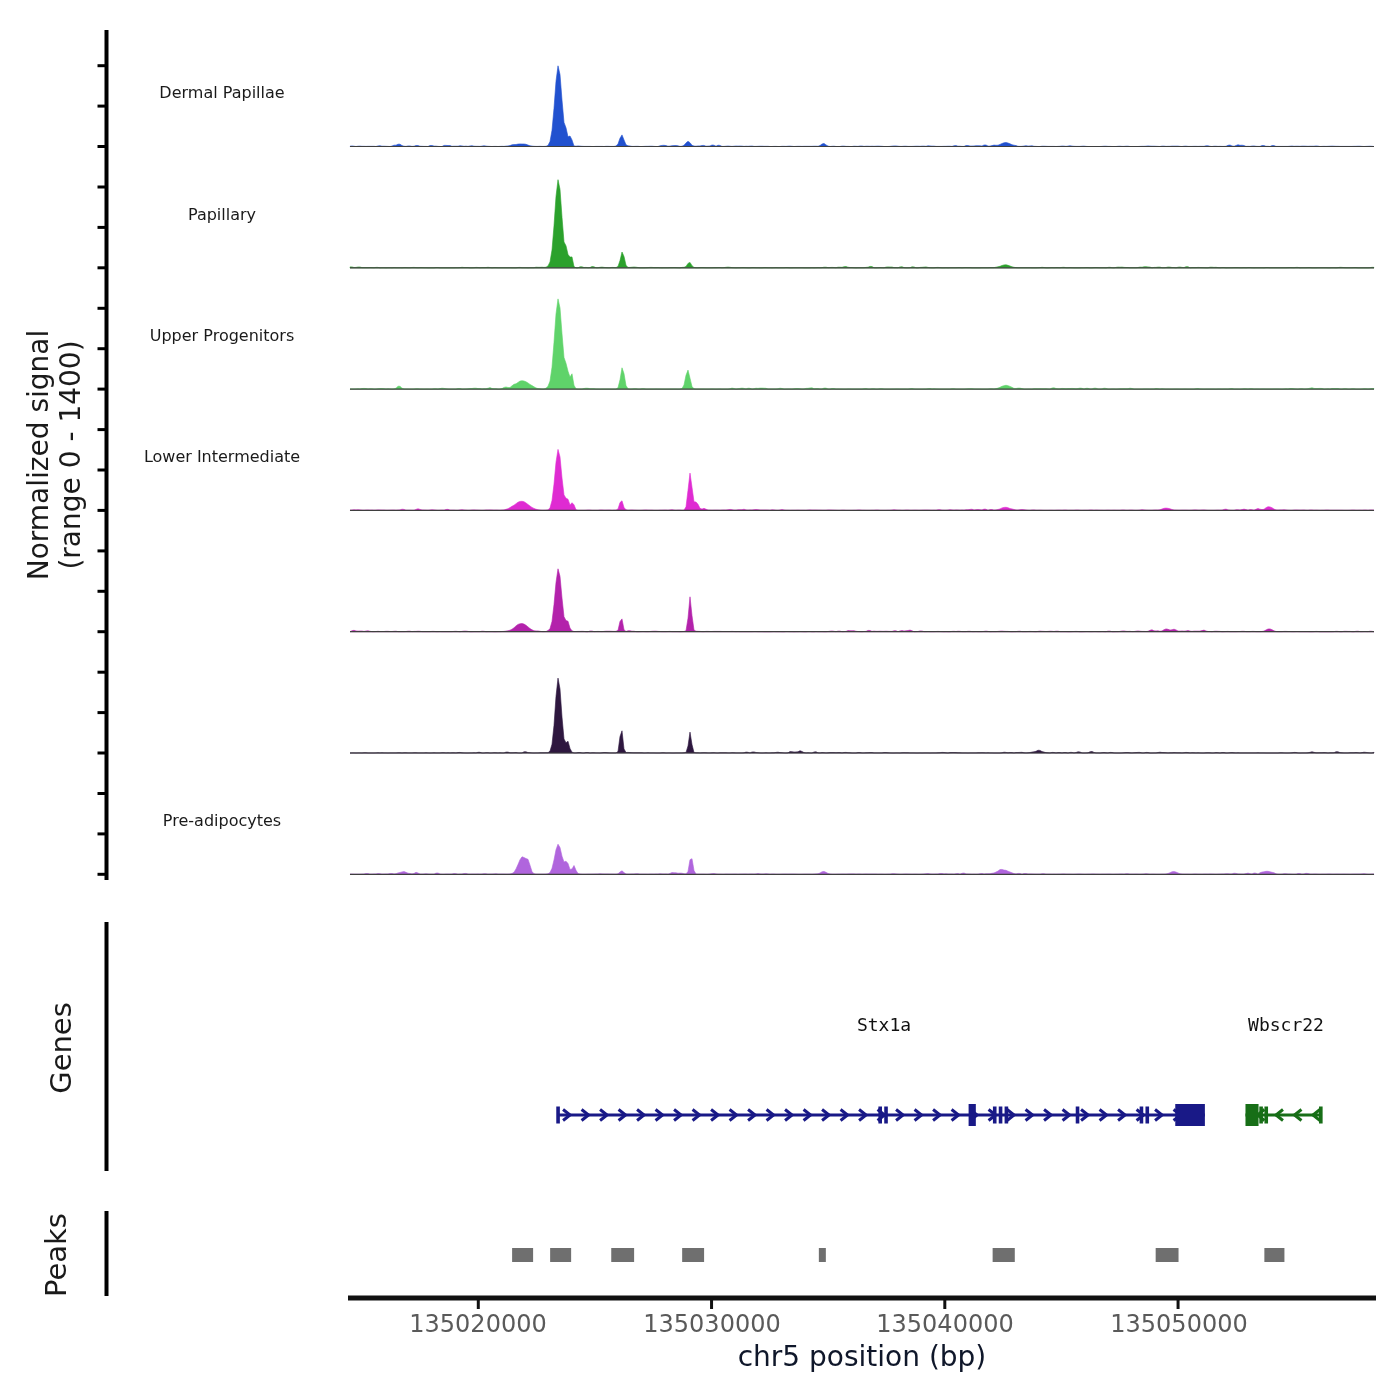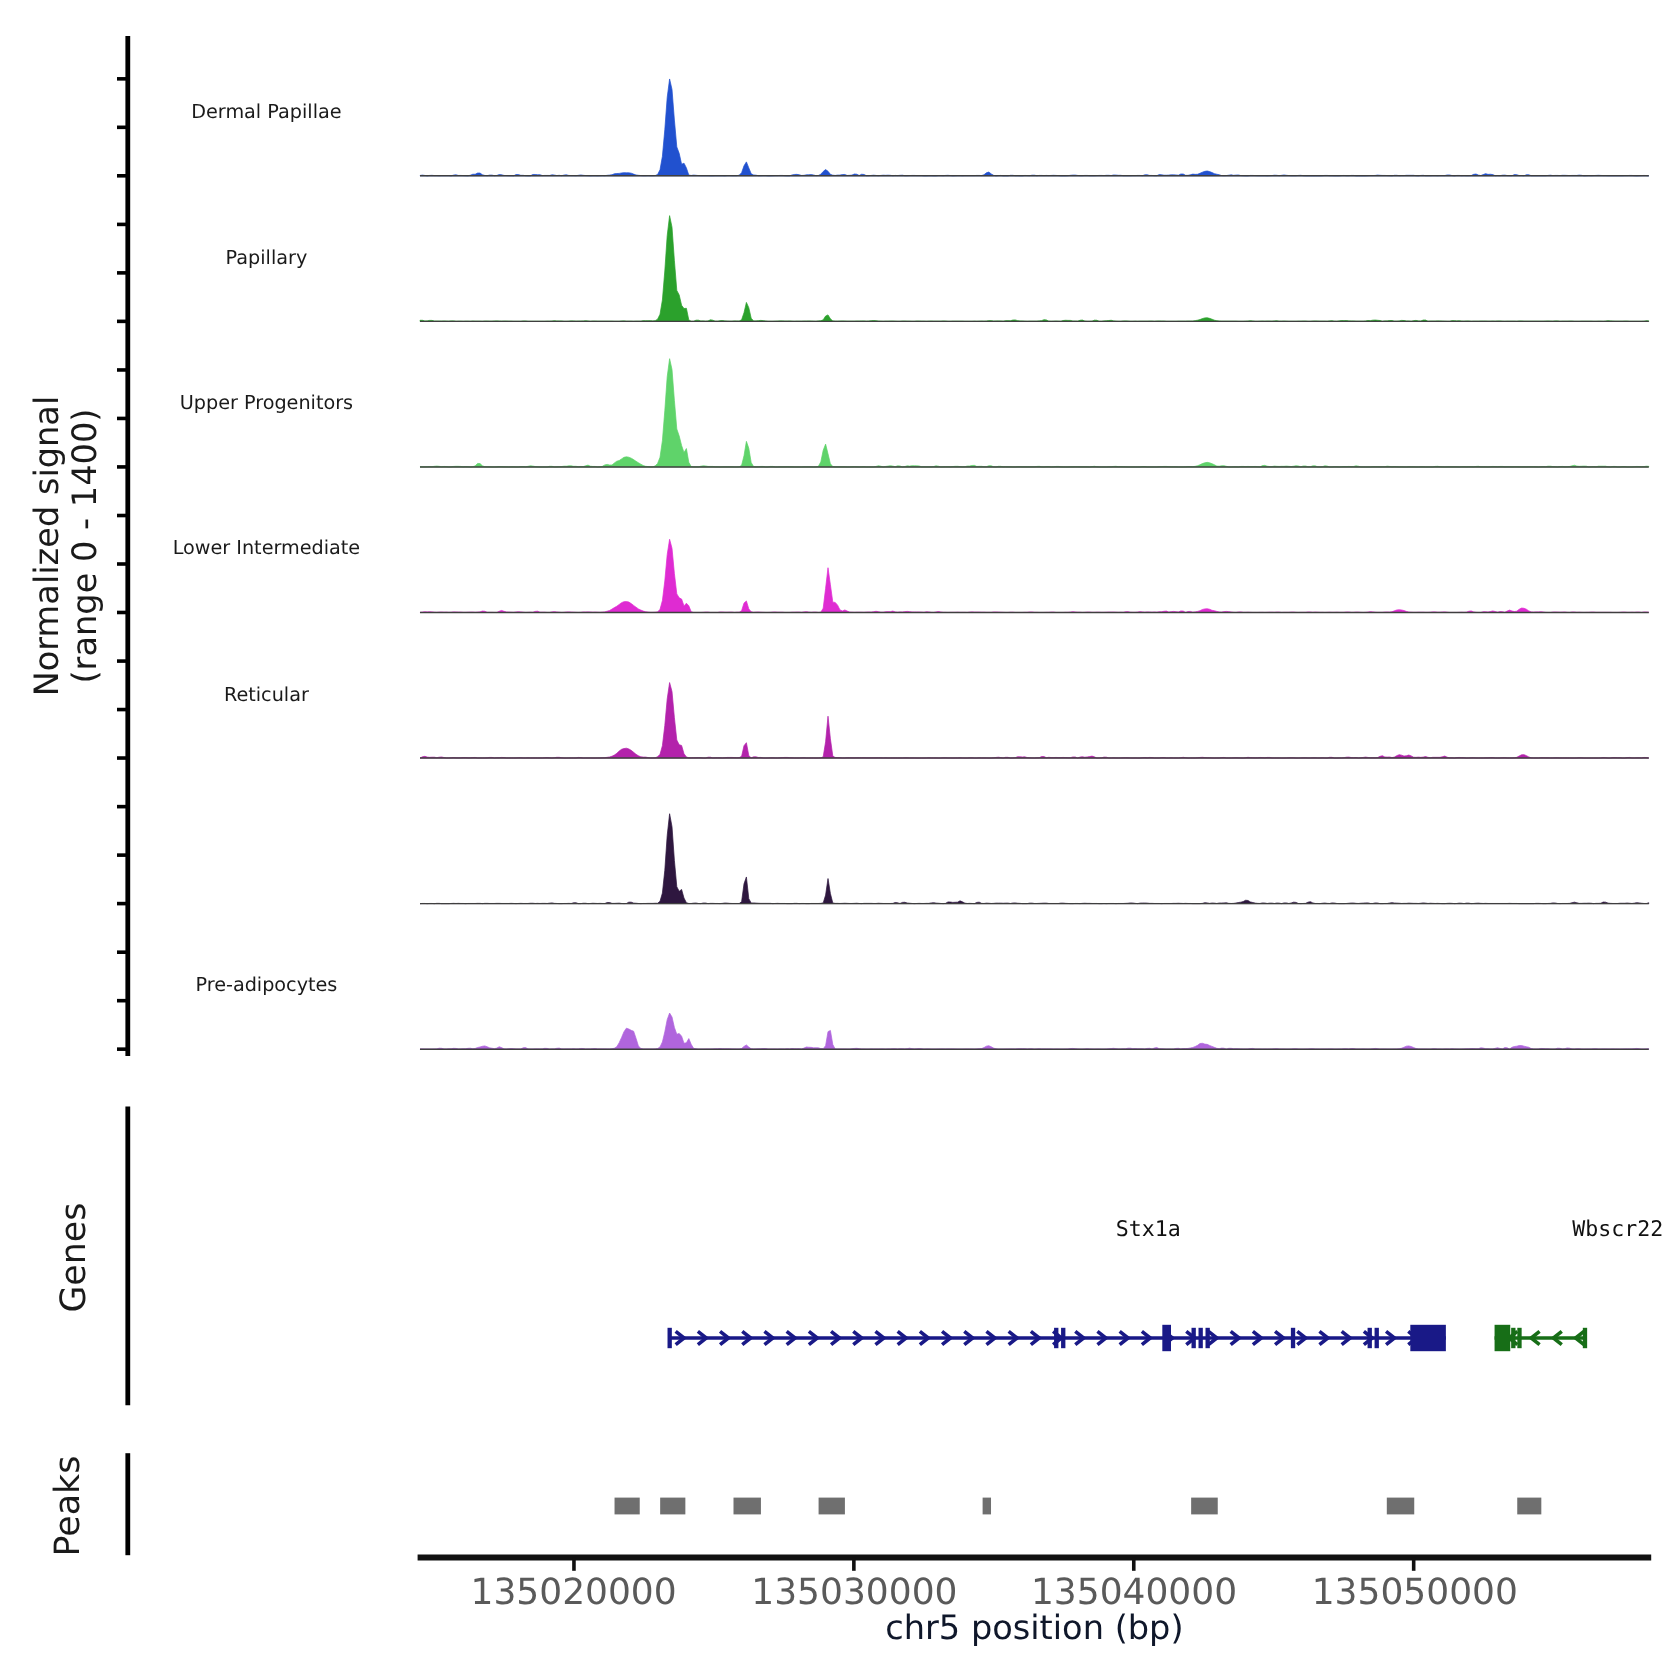--- a/index.html
+++ b/index.html
@@ -6,22 +6,22 @@
   #fig{position:relative;width:1400px;height:1400px;background:#ffffff;
        font-family:"DejaVu Sans",sans-serif;overflow:hidden;}
   #chart-svg{position:absolute;left:0;top:0;}
   .lbl{position:absolute;color:#1a1a1a;white-space:nowrap;}
   .track-lbl{width:320px;left:62px;text-align:center;font-size:16px;line-height:27px;}
   .rot{transform:rotate(-90deg);transform-origin:center center;text-align:center;}
   .ylab{width:560px;left:-225px;top:423px;font-size:28px;line-height:32px;}
   .genes-lab{width:300px;left:-89px;top:1031px;font-size:29px;}
   .peaks-lab{width:300px;left:-94px;top:1238px;font-size:29px;}
   .gene-name{font-family:"DejaVu Sans Mono",monospace;font-size:18px;width:200px;
-             text-align:right;color:#111;}
-  .xtick{width:220px;text-align:center;font-size:30px;color:#5a5a5a;top:1310px;}
+             text-align:center;color:#111;}
+  .xtick{width:220px;text-align:center;font-size:24px;color:#5a5a5a;top:1310px;}
   .xlab{width:500px;left:612px;top:1340px;text-align:center;font-size:28px;color:#0f172a;}
 </style>
 </head>
 <body>
 
 <div id="fig">
   <svg id="chart-svg" width="1400" height="1400">
       <path d="M350,146.5L350,146.2L352,145.9L354,146.2L356,146.5L358,146.2L360,146.1L362,146.3L364,146.3L366,146.4L368,146.3L370,146.3L372,146.3L374,146.3L376,146.5L378,145.9L380,145.7L382,146.2L384,146.2L386,146.3L388,146.4L390,146.5L392,146.0L394,145.2L396,145.2L398,144.2L400,144.2L402,145.6L404,146.2L406,146.4L408,145.9L410,145.9L412,146.4L414,146.2L416,145.5L418,145.6L420,146.2L422,146.3L424,146.4L426,146.4L428,146.5L430,145.5L432,145.5L434,146.1L436,146.1L438,146.4L440,146.5L442,146.5L444,145.4L446,145.4L448,145.6L450,145.6L452,146.3L454,146.2L456,146.2L458,146.2L460,145.7L462,145.9L464,146.3L466,146.1L468,146.4L470,145.9L472,145.7L474,146.2L476,146.3L478,146.3L480,146.4L482,146.1L484,145.8L486,146.1L488,146.3L490,146.4L492,146.5L494,146.4L496,146.4L498,146.5L500,146.4L502,146.3L504,146.4L506,146.1L508,145.9L510,145.6L512,144.8L514,144.6L516,144.5L518,144.1L520,143.9L522,144.0L524,144.0L526,144.3L528,145.1L530,145.8L532,146.1L534,146.3L536,146.4L538,146.4L540,146.3L542,146.4L544,146.4L546,146.3L548,145.4L550,141.5L552,130.3L554,108.2L556,81.2L558,65.8L560,74.5L562,100.1L564,122.4L566,127.8L568,136.8L570,136.0L572,139.9L574,145.9L576,146.2L578,145.9L580,146.1L582,146.3L584,146.4L586,146.4L588,146.4L590,146.4L592,146.5L594,146.5L596,146.4L598,146.4L600,146.4L602,146.4L604,146.5L606,146.3L608,146.3L610,146.4L612,146.4L614,146.4L616,146.0L618,143.9L620,138.2L622,134.9L624,139.9L626,144.8L628,145.8L630,146.0L632,146.4L634,146.4L636,146.3L638,146.3L640,146.5L642,146.5L644,146.4L646,146.3L648,146.3L650,146.2L652,146.2L654,146.4L656,146.5L658,146.5L660,145.8L662,145.4L664,145.3L666,145.6L668,146.2L670,146.1L672,145.7L674,145.6L676,145.5L678,145.8L680,146.4L682,146.2L684,145.2L686,142.9L688,141.3L690,142.7L692,145.3L694,146.0L696,146.2L698,145.9L700,145.9L702,145.5L704,145.4L706,146.2L708,146.1L710,145.9L712,145.0L714,145.2L716,146.2L718,145.2L720,145.4L722,146.4L724,146.4L726,146.2L728,146.0L730,146.2L732,146.4L734,146.2L736,146.0L738,146.1L740,146.0L742,146.1L744,146.4L746,146.2L748,146.3L750,146.1L752,146.0L754,146.4L756,146.4L758,146.3L760,146.2L762,146.2L764,146.3L766,146.3L768,146.3L770,146.5L772,146.5L774,146.4L776,146.4L778,146.5L780,146.5L782,146.3L784,146.3L786,146.4L788,146.2L790,146.1L792,146.3L794,146.5L796,146.4L798,146.3L800,146.3L802,146.4L804,146.3L806,146.3L808,146.3L810,146.3L812,146.3L814,146.2L816,146.2L818,146.3L820,145.6L822,144.0L824,143.4L826,144.9L828,146.1L830,146.5L832,146.3L834,146.2L836,146.5L838,146.5L840,146.5L842,146.1L844,146.1L846,146.4L848,146.4L850,146.5L852,146.5L854,146.2L856,146.3L858,146.4L860,146.0L862,146.0L864,146.4L866,146.2L868,146.2L870,146.3L872,146.2L874,146.3L876,146.2L878,146.1L880,146.2L882,146.3L884,146.5L886,146.5L888,146.5L890,146.4L892,146.1L894,145.9L896,145.9L898,146.2L900,146.4L902,146.4L904,146.2L906,146.2L908,146.4L910,146.4L912,146.4L914,146.3L916,146.2L918,146.2L920,146.3L922,146.1L924,146.1L926,146.3L928,145.8L930,145.9L932,146.1L934,146.1L936,146.4L938,146.4L940,146.4L942,146.4L944,146.3L946,146.3L948,146.2L950,146.2L952,146.4L954,145.7L956,145.6L958,146.2L960,146.2L962,146.4L964,146.4L966,145.5L968,145.6L970,146.0L972,146.0L974,145.9L976,145.7L978,145.7L980,145.8L982,146.0L984,145.0L986,145.0L988,146.1L990,146.1L992,145.6L994,145.1L996,145.3L998,145.2L1000,144.4L1002,143.5L1004,142.8L1006,142.5L1008,143.0L1010,143.8L1012,144.7L1014,145.2L1016,145.6L1018,146.3L1020,146.4L1022,146.3L1024,146.0L1026,145.7L1028,146.1L1030,145.9L1032,145.8L1034,146.3L1036,146.4L1038,146.5L1040,146.5L1042,146.2L1044,146.2L1046,146.3L1048,146.4L1050,146.4L1052,146.4L1054,146.4L1056,146.5L1058,146.4L1060,146.3L1062,146.0L1064,146.1L1066,146.4L1068,146.1L1070,145.8L1072,146.1L1074,146.3L1076,146.4L1078,146.4L1080,146.4L1082,146.2L1084,146.1L1086,146.4L1088,146.5L1090,146.5L1092,146.5L1094,146.5L1096,146.5L1098,146.5L1100,146.5L1102,146.4L1104,146.2L1106,146.2L1108,146.4L1110,146.4L1112,146.5L1114,146.5L1116,146.5L1118,146.3L1120,146.2L1122,146.4L1124,146.4L1126,146.2L1128,146.2L1130,146.5L1132,146.5L1134,146.5L1136,146.5L1138,146.5L1140,146.4L1142,146.3L1144,146.3L1146,146.2L1148,145.9L1150,146.1L1152,146.2L1154,146.2L1156,146.3L1158,146.4L1160,146.5L1162,146.1L1164,146.1L1166,146.4L1168,146.3L1170,146.3L1172,146.1L1174,146.1L1176,146.1L1178,146.1L1180,146.4L1182,146.5L1184,146.2L1186,146.1L1188,146.4L1190,146.4L1192,146.4L1194,146.3L1196,146.3L1198,146.4L1200,146.3L1202,146.3L1204,146.3L1206,145.8L1208,145.8L1210,146.3L1212,146.5L1214,146.2L1216,146.2L1218,146.4L1220,146.3L1222,146.4L1224,146.4L1226,146.3L1228,145.3L1230,145.0L1232,145.9L1234,146.3L1236,145.5L1238,144.7L1240,145.3L1242,145.2L1244,145.5L1246,146.4L1248,146.3L1250,146.4L1252,146.0L1254,145.9L1256,146.3L1258,146.4L1260,146.4L1262,145.5L1264,145.6L1266,146.3L1268,146.3L1270,146.5L1272,145.6L1274,145.6L1276,146.4L1278,146.4L1280,146.4L1282,146.4L1284,146.4L1286,146.4L1288,146.4L1290,146.2L1292,146.0L1294,146.3L1296,146.2L1298,146.2L1300,146.3L1302,146.1L1304,146.1L1306,146.2L1308,146.3L1310,146.2L1312,146.2L1314,146.2L1316,145.9L1318,146.1L1320,146.5L1322,146.4L1324,146.3L1326,146.4L1328,146.3L1330,146.2L1332,146.1L1334,146.2L1336,146.3L1338,146.3L1340,146.4L1342,146.4L1344,146.4L1346,146.4L1348,146.4L1350,146.4L1352,146.4L1354,146.3L1356,146.3L1358,146.2L1360,146.2L1362,146.4L1364,146.5L1366,146.4L1368,146.3L1370,146.2L1372,146.3L1374,146.5L1374,146.5Z" fill="#2151cf" stroke="#2151cf" stroke-width="0.6"></path>
       <line x1="350" y1="146.5" x2="1374" y2="146.5" stroke="#3f3f3f" stroke-width="1.2"></line>
       <path d="M350,267.8L350,266.9L352,266.9L354,267.5L356,267.4L358,267.0L360,267.0L362,267.6L364,267.6L366,267.6L368,267.6L370,267.5L372,267.6L374,267.7L376,267.4L378,267.4L380,267.8L382,267.7L384,267.7L386,267.8L388,267.7L390,267.7L392,267.8L394,267.6L396,267.7L398,267.7L400,267.7L402,267.8L404,267.6L406,267.6L408,267.7L410,267.7L412,267.5L414,267.4L416,267.6L418,267.7L420,267.6L422,267.6L424,267.7L426,267.7L428,267.8L430,267.8L432,267.8L434,267.8L436,267.5L438,267.5L440,267.8L442,267.8L444,267.8L446,267.8L448,267.8L450,267.8L452,267.8L454,267.8L456,267.7L458,267.7L460,267.6L462,267.3L464,267.5L466,267.5L468,267.5L470,267.8L472,267.8L474,267.7L476,267.4L478,267.5L480,267.7L482,267.6L484,267.6L486,267.5L488,267.3L490,267.5L492,267.8L494,267.6L496,267.6L498,267.7L500,267.7L502,267.7L504,267.7L506,267.7L508,267.7L510,267.7L512,267.8L514,267.8L516,267.8L518,267.5L520,267.4L522,267.7L524,267.7L526,267.7L528,267.8L530,267.7L532,267.7L534,267.7L536,267.2L538,267.3L540,267.3L542,267.2L544,267.4L546,267.2L548,266.0L550,261.9L552,250.0L554,225.8L556,196.4L558,179.7L560,189.3L562,217.2L564,242.0L566,245.8L568,254.4L570,257.1L572,256.9L574,266.6L576,267.8L578,267.8L580,266.8L582,266.8L584,267.5L586,267.4L588,267.7L590,267.5L592,266.5L594,266.8L596,267.7L598,267.7L600,267.3L602,267.1L604,267.4L606,267.6L608,267.7L610,267.7L612,267.4L614,267.5L616,267.6L618,266.4L620,260.6L622,252.0L624,256.4L626,265.2L628,267.4L630,267.4L632,267.2L634,267.0L636,267.2L638,267.5L640,267.8L642,267.8L644,267.8L646,267.7L648,267.6L650,267.4L652,267.4L654,267.6L656,267.6L658,267.5L660,267.7L662,267.8L664,267.7L666,267.7L668,267.7L670,267.6L672,267.6L674,267.5L676,267.6L678,267.7L680,267.8L682,267.4L684,267.3L686,266.5L688,263.4L690,262.4L692,265.7L694,267.4L696,267.7L698,267.7L700,267.6L702,267.5L704,267.6L706,267.7L708,267.7L710,267.7L712,267.7L714,267.6L716,267.6L718,267.5L720,267.5L722,267.7L724,267.6L726,267.3L728,267.1L730,267.3L732,267.6L734,267.7L736,267.8L738,267.7L740,267.7L742,267.6L744,267.6L746,267.7L748,267.8L750,267.8L752,267.6L754,267.6L756,267.7L758,267.7L760,267.8L762,267.8L764,267.6L766,267.6L768,267.7L770,267.7L772,267.8L774,267.7L776,267.6L778,267.7L780,267.7L782,267.7L784,267.7L786,267.5L788,267.6L790,267.8L792,267.8L794,267.7L796,267.7L798,267.7L800,267.7L802,267.7L804,267.8L806,267.8L808,267.8L810,267.8L812,267.7L814,267.8L816,267.7L818,267.6L820,267.7L822,267.6L824,267.2L826,267.2L828,267.6L830,267.5L832,267.4L834,267.5L836,267.7L838,267.2L840,267.2L842,267.3L844,266.7L846,266.6L848,267.2L850,267.5L852,267.5L854,267.7L856,267.8L858,267.7L860,267.7L862,267.7L864,267.7L866,267.4L868,267.2L870,266.4L872,266.6L874,267.7L876,267.8L878,267.7L880,267.6L882,267.7L884,267.8L886,267.1L888,266.9L890,267.0L892,267.0L894,267.6L896,267.6L898,267.7L900,266.9L902,266.7L904,267.6L906,267.8L908,267.8L910,267.7L912,266.8L914,266.9L916,267.8L918,267.8L920,267.4L922,267.3L924,267.1L926,266.9L928,267.4L930,267.7L932,267.8L934,267.8L936,267.5L938,267.4L940,267.6L942,267.8L944,267.8L946,267.7L948,267.8L950,267.7L952,267.7L954,267.7L956,267.7L958,267.6L960,267.6L962,267.8L964,267.6L966,267.5L968,267.6L970,267.6L972,267.8L974,267.8L976,267.8L978,267.8L980,267.8L982,267.7L984,267.7L986,267.7L988,267.7L990,267.6L992,267.6L994,267.6L996,267.2L998,266.8L1000,266.3L1002,265.5L1004,264.9L1006,264.8L1008,265.3L1010,266.0L1012,266.8L1014,267.3L1016,267.6L1018,267.7L1020,267.7L1022,267.7L1024,267.7L1026,267.7L1028,267.7L1030,267.7L1032,267.8L1034,267.8L1036,267.8L1038,267.7L1040,267.6L1042,267.3L1044,267.5L1046,267.8L1048,267.8L1050,267.7L1052,267.6L1054,267.7L1056,267.6L1058,267.6L1060,267.7L1062,267.4L1064,267.3L1066,267.7L1068,267.7L1070,267.6L1072,267.7L1074,267.8L1076,267.8L1078,267.8L1080,267.8L1082,267.7L1084,267.7L1086,267.6L1088,267.6L1090,267.8L1092,267.8L1094,267.6L1096,267.5L1098,267.6L1100,267.7L1102,267.7L1104,267.7L1106,267.8L1108,267.4L1110,267.3L1112,267.7L1114,267.8L1116,267.4L1118,267.1L1120,267.2L1122,267.1L1124,267.4L1126,267.5L1128,267.5L1130,267.7L1132,267.7L1134,267.7L1136,267.7L1138,267.5L1140,267.1L1142,267.2L1144,266.8L1146,266.7L1148,266.9L1150,267.1L1152,267.8L1154,267.4L1156,267.4L1158,267.1L1160,267.1L1162,267.7L1164,267.7L1166,267.5L1168,267.0L1170,267.1L1172,267.5L1174,267.5L1176,267.8L1178,267.2L1180,267.0L1182,267.4L1184,267.6L1186,266.7L1188,266.7L1190,267.8L1192,267.6L1194,267.6L1196,267.6L1198,267.4L1200,267.5L1202,267.6L1204,267.7L1206,267.8L1208,267.8L1210,267.2L1212,267.2L1214,267.4L1216,267.3L1218,267.6L1220,267.7L1222,267.5L1224,267.5L1226,267.8L1228,267.7L1230,267.7L1232,267.7L1234,267.6L1236,267.6L1238,267.6L1240,267.7L1242,267.7L1244,267.6L1246,267.7L1248,267.5L1250,267.5L1252,267.7L1254,267.8L1256,267.7L1258,267.7L1260,267.7L1262,267.7L1264,267.8L1266,267.5L1268,267.5L1270,267.7L1272,267.7L1274,267.7L1276,267.7L1278,267.7L1280,267.7L1282,267.7L1284,267.7L1286,267.7L1288,267.6L1290,267.5L1292,267.6L1294,267.7L1296,267.4L1298,267.4L1300,267.8L1302,267.7L1304,267.7L1306,267.7L1308,267.6L1310,267.6L1312,267.8L1314,267.8L1316,267.8L1318,267.7L1320,267.7L1322,267.7L1324,267.7L1326,267.7L1328,267.8L1330,267.8L1332,267.7L1334,267.7L1336,267.8L1338,267.6L1340,267.3L1342,267.4L1344,267.6L1346,267.7L1348,267.7L1350,267.7L1352,267.7L1354,267.6L1356,267.6L1358,267.8L1360,267.8L1362,267.8L1364,267.8L1366,267.8L1368,267.8L1370,267.7L1372,267.3L1374,267.4L1374,267.8Z" fill="#2ba12c" stroke="#2ba12c" stroke-width="0.6"></path>
@@ -134,21 +134,20 @@
     <div>Normalized signal</div>
     <div>(range 0 - 1400)</div>
   </div>
   <div class="lbl rot genes-lab">Genes</div>
   <div class="lbl rot peaks-lab">Peaks</div>
 
   <div class="lbl track-lbl" style="top:79px">Dermal Papillae</div>
   <div class="lbl track-lbl" style="top:322px">Upper Progenitors</div>
   <div class="lbl track-lbl" style="top:201px">Papillary</div>
   <div class="lbl track-lbl" style="top:443px">Lower Intermediate</div>
-  <div class="lbl track-lbl" style="top:565px">Reticular</div>
   <div class="lbl track-lbl" style="top:807px">Pre-adipocytes</div>
 
   <div class="lbl gene-name" style="left:784px;top:1014px">Stx1a</div>
   <div class="lbl gene-name" style="left:1186px;top:1014px">Wbscr22</div>
 
   <div class="lbl xtick" style="left:368px">135020000</div>
   <div class="lbl xtick" style="left:602px">135030000</div>
   <div class="lbl xtick" style="left:835px">135040000</div>
   <div class="lbl xtick" style="left:1069px">135050000</div>
 

